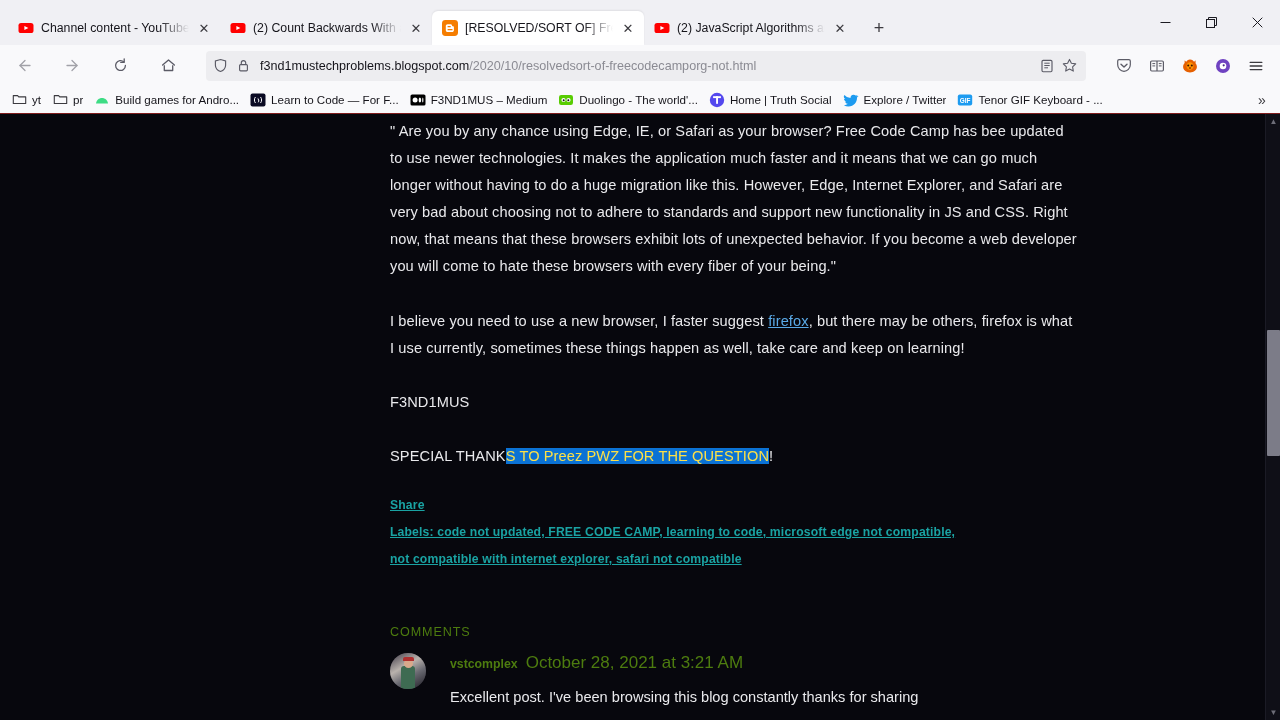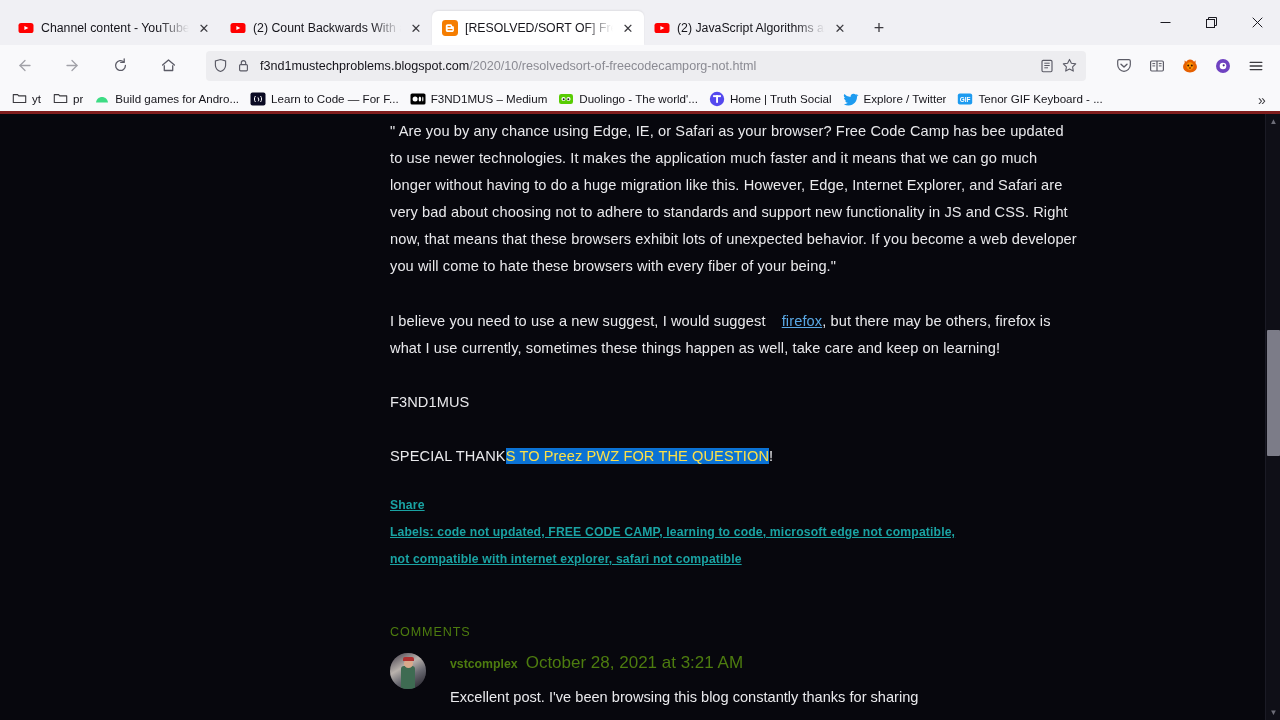--- a/index.html
+++ b/index.html
@@ -112,21 +112,21 @@
   .bookmarks {
     height: 28px;
     background: #f9f9fb;
     display: flex;
     align-items: center;
     padding: 0 6px;
     gap: 1px;
     font-size: 11.6px;
     color: #15141a;
     position: relative;
-    border-bottom: 3px solid #7f1d1d;
+    border-bottom: 1px solid #7f1d1d;
   }
   .bm {
     display: flex; align-items: center; gap: 5px;
     padding: 3px 5px; border-radius: 4px;
     white-space: nowrap; max-width: 170px;
   }
   .bm-ico { width: 16px; height: 16px; flex: 0 0 16px; display:flex; align-items:center; justify-content:center; }
   .bm-label { overflow: hidden; text-overflow: ellipsis; white-space: nowrap; }
   .bm-chev {
     position: absolute; right: 6px; top: 0; height: 28px;
@@ -156,21 +156,21 @@
   .post p {
     font-size: 14.6px;
     line-height: 27px;
     color: #e9e9ec;
     margin: 0;
     letter-spacing: .1px;
   }
   .p-quote { padding-top: 4px; }
   .spacer-18 { height: 28px; }
   .spacer-26 { height: 27px; }
-  .lnk { color: #5aa9e6; margin-left: 12px; }
+  .lnk { color: #5aa9e6; }
   .sel { background: #0b72d4; color: #fde047; }
 
   .meta { margin-top: 22px; }
   .meta a, .meta .meta-line {
     display: block;
     color: #1aa3a3;
     font-size: 12.2px;
     font-weight: bold;
     line-height: 27px;
     letter-spacing: .15px;
@@ -516,21 +516,21 @@
   </div>
 
   <div class="viewport">
     <div class="page">
       <div class="post">
 
         <p class="p-quote">" Are you by any chance using Edge, IE, or Safari as your browser? Free Code Camp has bee updated to use newer technologies. It makes the application much faster and it means that we can go much longer without having to do a huge migration like this. However, Edge, Internet Explorer, and Safari are very bad about choosing not to adhere to standards and support new functionality in JS and CSS. Right now, that means that these browsers exhibit lots of unexpected behavior. If you become a web developer you will come to hate these browsers with every fiber of your being."</p>
 
         <div class="spacer-18"></div>
 
-        <p><span>I believe you need to use a new suggest, I would suggest </span><a class="lnk" href="#">firefox</a><span>, but there may be others, firefox is what I use currently, sometimes these things happen as well, take care and keep on learning!</span></p>
+        <p><span>I believe you need to use a new browser, I faster suggest </span><a class="lnk" href="#">firefox</a><span>, but there may be others, firefox is what I use currently, sometimes these things happen as well, take care and keep on learning!</span></p>
 
         <div class="spacer-26"></div>
 
         <p>F3ND1MUS</p>
 
         <div class="spacer-26"></div>
 
         <p><span>SPECIAL THANK</span><span class="sel">S TO Preez PWZ FOR THE QUESTION</span><span>!</span></p>
 
         <div class="meta">

